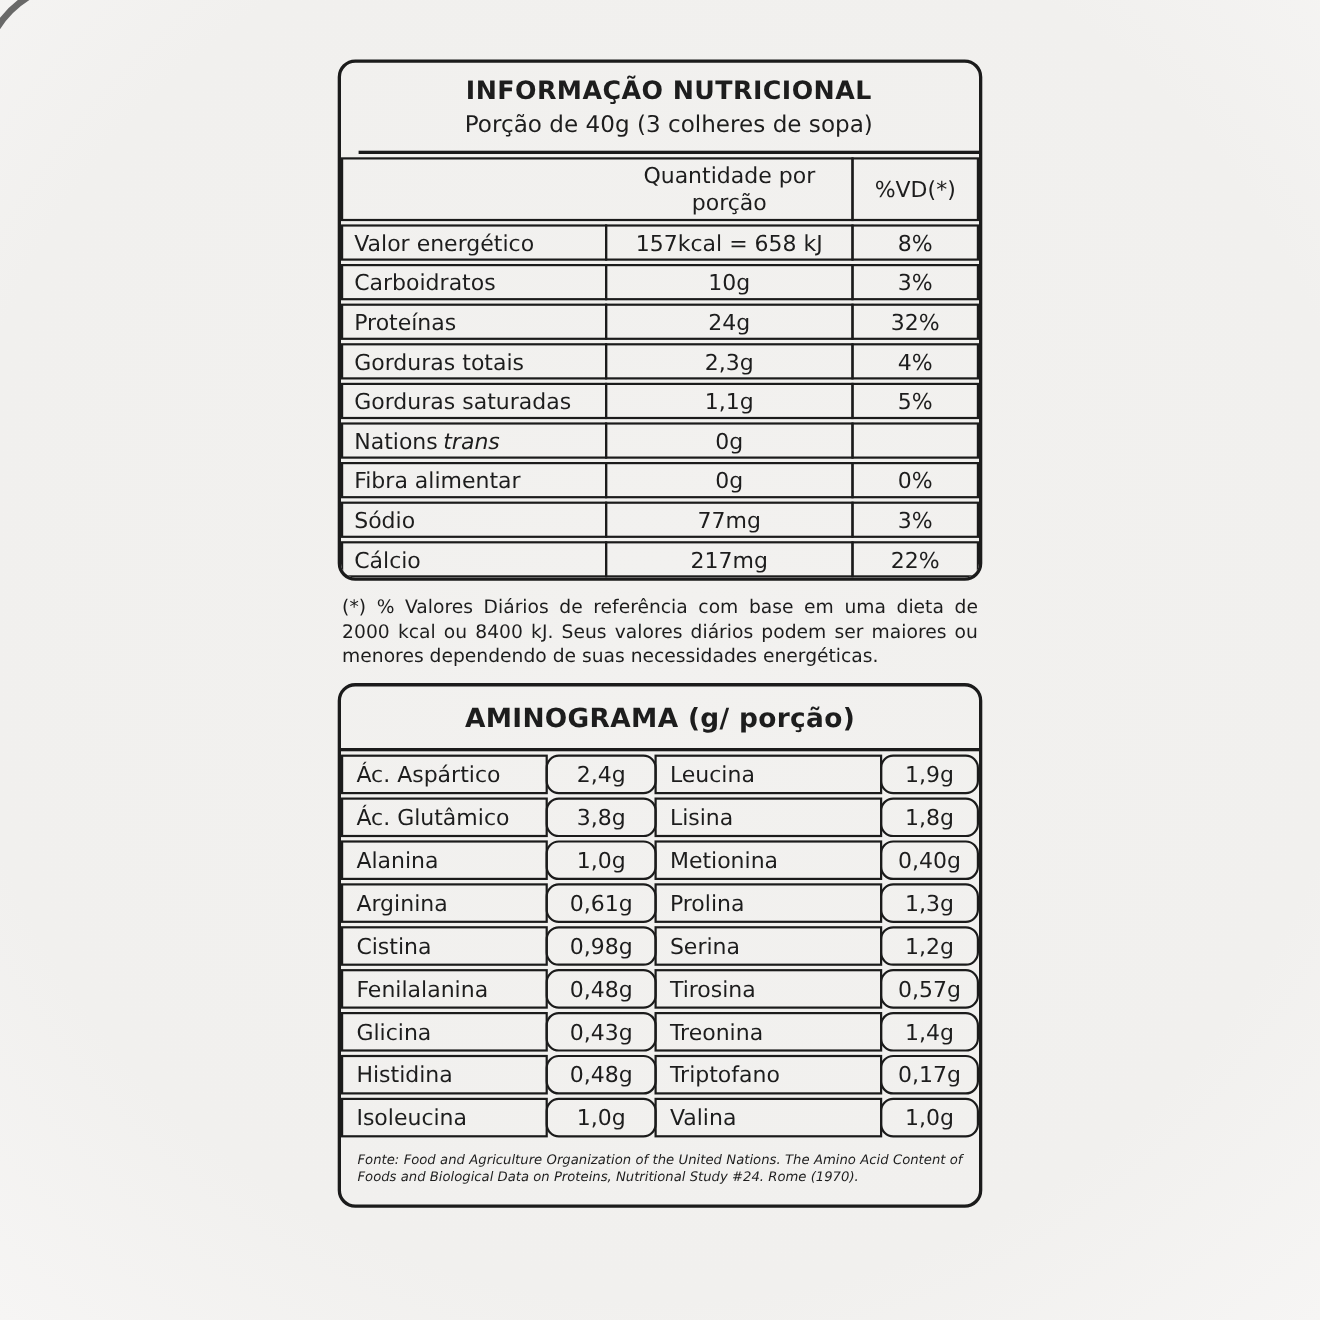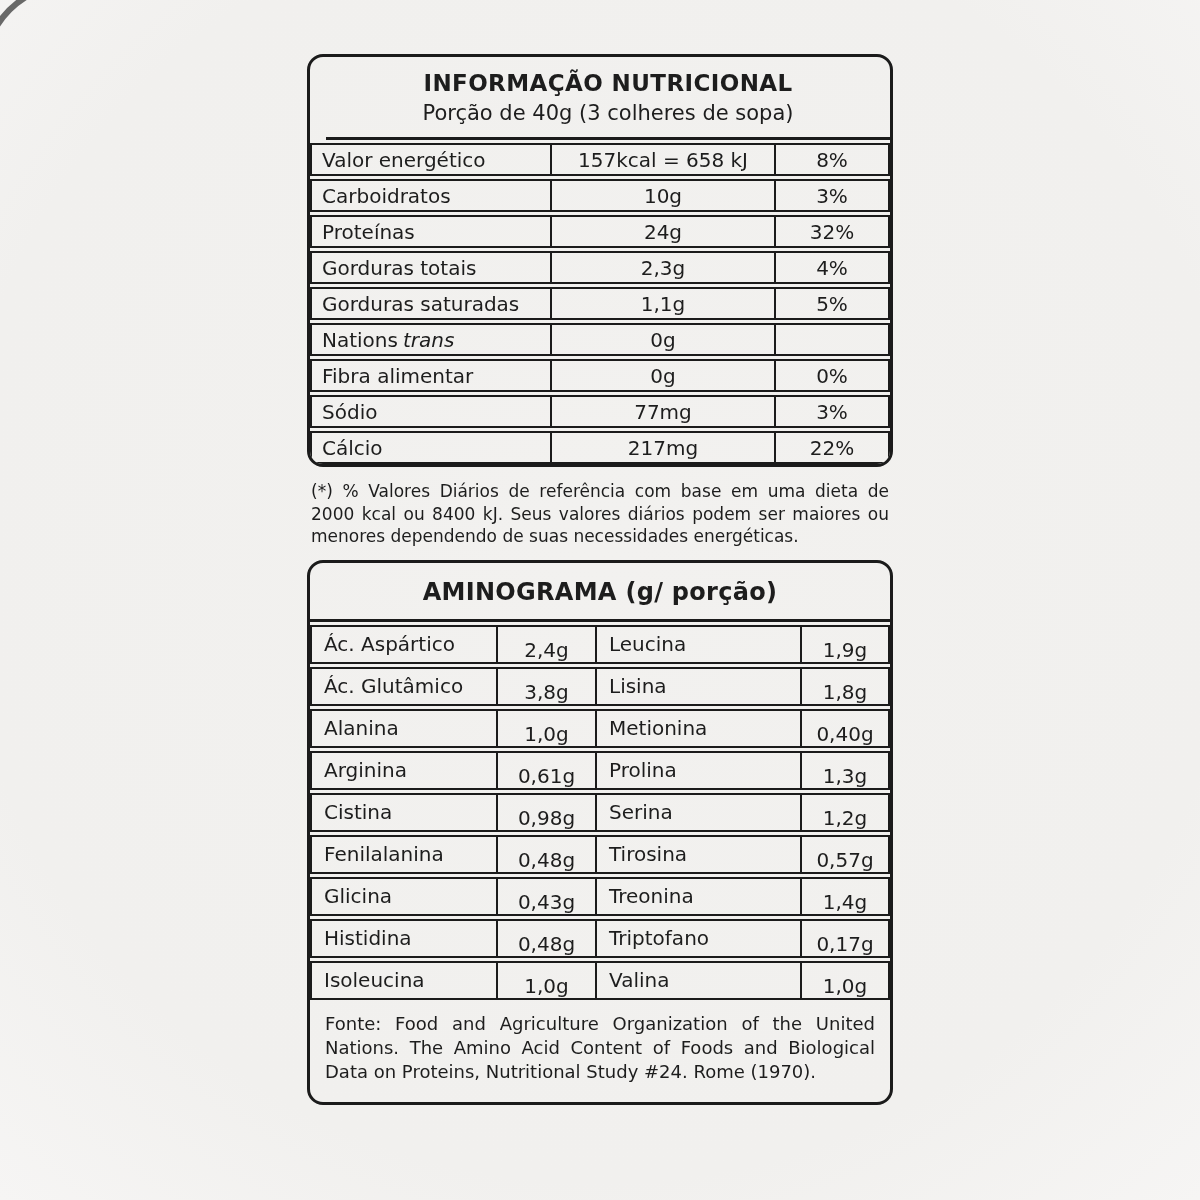--- a/index.html
+++ b/index.html
@@ -83,48 +83,55 @@
     padding: 15px 10px 13px;
     border-bottom: 3px solid #1b1b1b;
   }
   .p2-title { font-size: 24px; font-weight: 700; letter-spacing: 0.3px; }
 
   .t2 .cell { min-height: 36px; text-align: right; }
   .a1 { width: 188px; padding-left: 12px; }
   .a2 { width: 101px; }
   .a3 { width: 207px; padding-left: 12px; }
   .a4 { flex: 1; }
-  .aval { padding-top: 11px; }
+  .aval { padding-top: 0; border-radius: 12px; }
 
   .source {
     padding: 12px 15px 17px;
-    font-size: 18px;
+    font-size: 12px;
     line-height: 1.35;
     text-align: justify;
     font-weight: 500;
+    font-style: italic;
   }
 </style>
 </head>
 <body>
 
 <div class="stage">
 
   <svg class="corner-mark" width="70" height="70" viewBox="0 0 70 70" aria-hidden="true">
     <path d="M -14 52 Q -2 6 44 -12" fill="none" stroke="#505050" stroke-width="6" stroke-linecap="round" opacity="0.85"></path>
   </svg>
 
   <div class="content">
 
     <section class="panel p1">
       <header class="p1-head">
         <div class="p1-title">INFORMAÇÃO NUTRICIONAL</div>
         <div class="p1-serving">Porção de 40g (3 colheres de sopa)</div>
       </header>
 
       <div class="tbl t1">
+        <div class="row colhead">
+          <div class="cell span2">
+            <span class="qhead">Quantidade por porção</span>
+          </div>
+          <div class="cell c3 center">%VD(*)</div>
+        </div>
 
           <div class="row">
             <div class="cell c1">
               <span>Valor energético</span>
               <span class="it"></span>
             </div>
             <div class="cell c2 center">157kcal = 658 kJ</div>
             <div class="cell c3 center">8%</div>
           </div>
 

